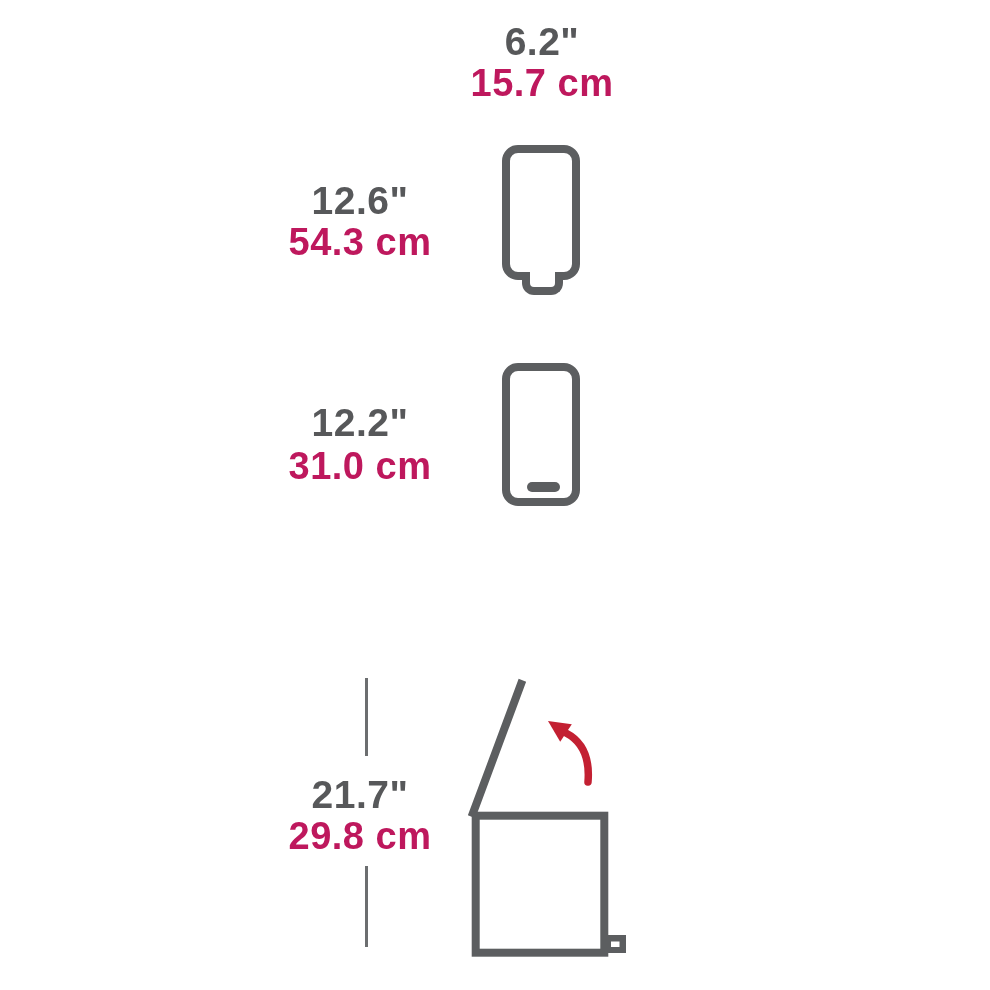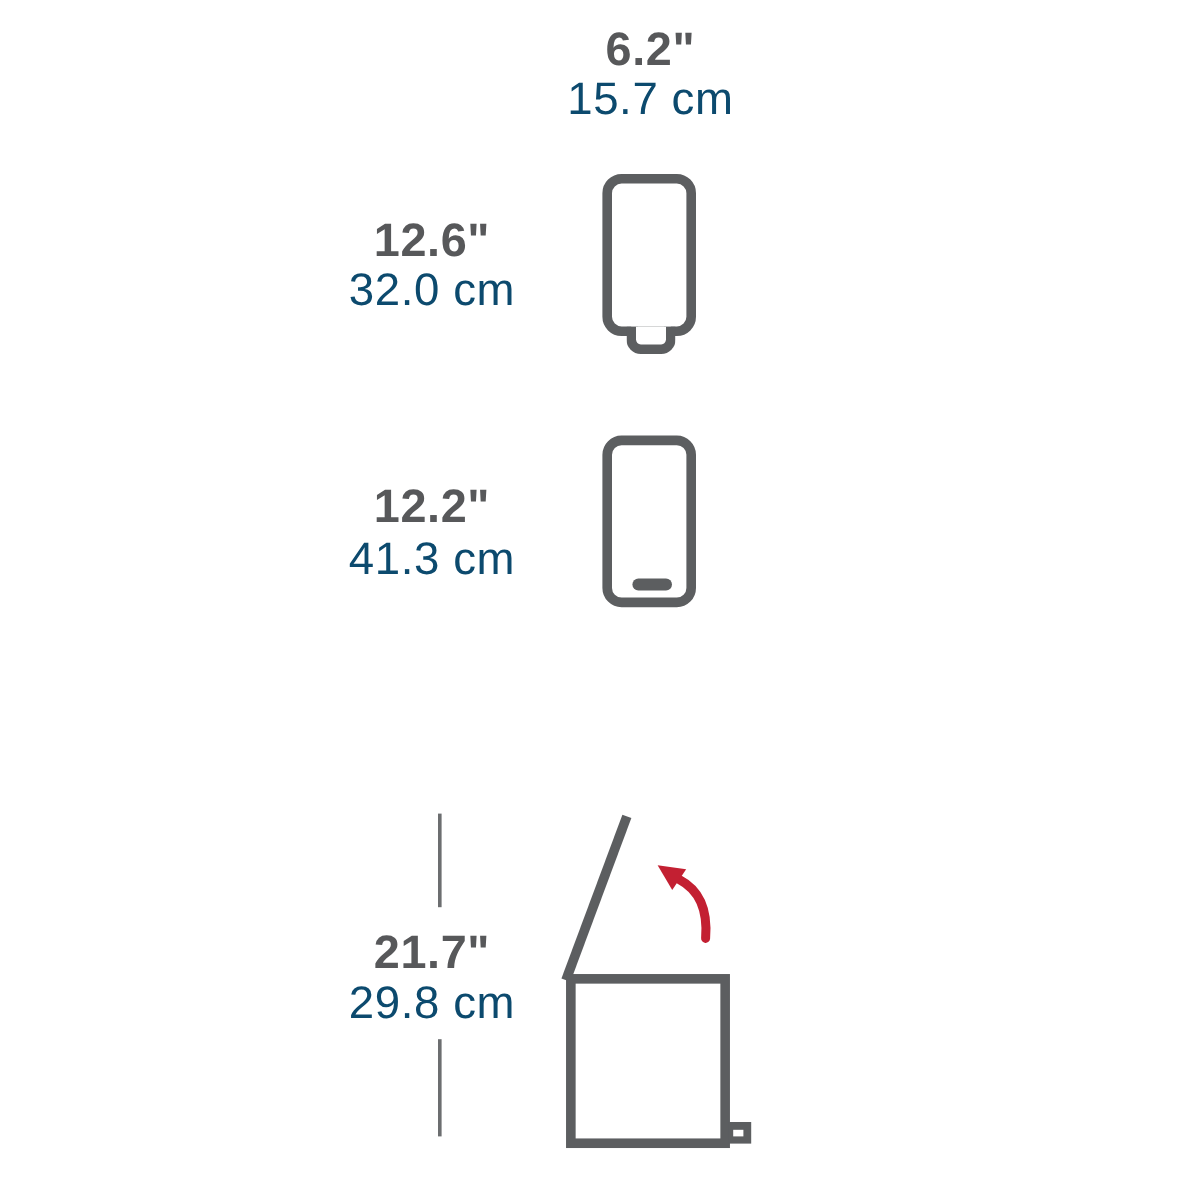--- a/index.html
+++ b/index.html
@@ -23,22 +23,22 @@
     white-space: nowrap;
   }
   .dim-in {
     font-size: 39px;
     font-weight: 700;
     color: #57585a;
     letter-spacing: 0.5px;
   }
   .dim-cm {
     font-size: 38px;
-    font-weight: 400;
-    color: #0c4a6e;
+    font-weight: 700;
+    color: #be185d;
     letter-spacing: 0.5px;
   }
   
   .lbl-width-in  { left: 412px; top: 22px; }
   .lbl-width-cm  { left: 412px; top: 64px; }
   
   .lbl-height-in { left: 230px; top: 181px; }
   .lbl-height-cm { left: 230px; top: 223px; }
   .lbl-depth-in  { left: 230px; top: 403px; }
   .lbl-depth-cm  { left: 230px; top: 447px; }
@@ -107,27 +107,27 @@
 
 <div class="canvas">
 
   <div class="dim-label dim-in lbl-width-in">6.2"</div>
   <div class="dim-label dim-cm lbl-width-cm">15.7 cm</div>
 
   <div class="front-body"></div>
   <div class="front-foot"></div>
 
   <div class="dim-label dim-in lbl-height-in">12.6"</div>
-  <div class="dim-label dim-cm lbl-height-cm">32.0 cm</div>
+  <div class="dim-label dim-cm lbl-height-cm">54.3 cm</div>
 
   <div class="side-body"></div>
   <div class="side-pedal"></div>
 
   <div class="dim-label dim-in lbl-depth-in">12.2"</div>
-  <div class="dim-label dim-cm lbl-depth-cm">41.3 cm</div>
+  <div class="dim-label dim-cm lbl-depth-cm">31.0 cm</div>
 
   <div class="dim-label dim-in lbl-open-in">21.7"</div>
   <div class="dim-label dim-cm lbl-open-cm">29.8 cm</div>
 
   <div class="dim-line-seg dim-line-top"></div>
   <div class="dim-line-seg dim-line-bottom"></div>
 
   <svg class="open-lid-svg" viewBox="0 0 185 300" xmlns="http://www.w3.org/2000/svg">
 
     <line x1="18" y1="143" x2="66" y2="14" stroke="#5c5e60" stroke-width="8" stroke-linecap="square"></line>

